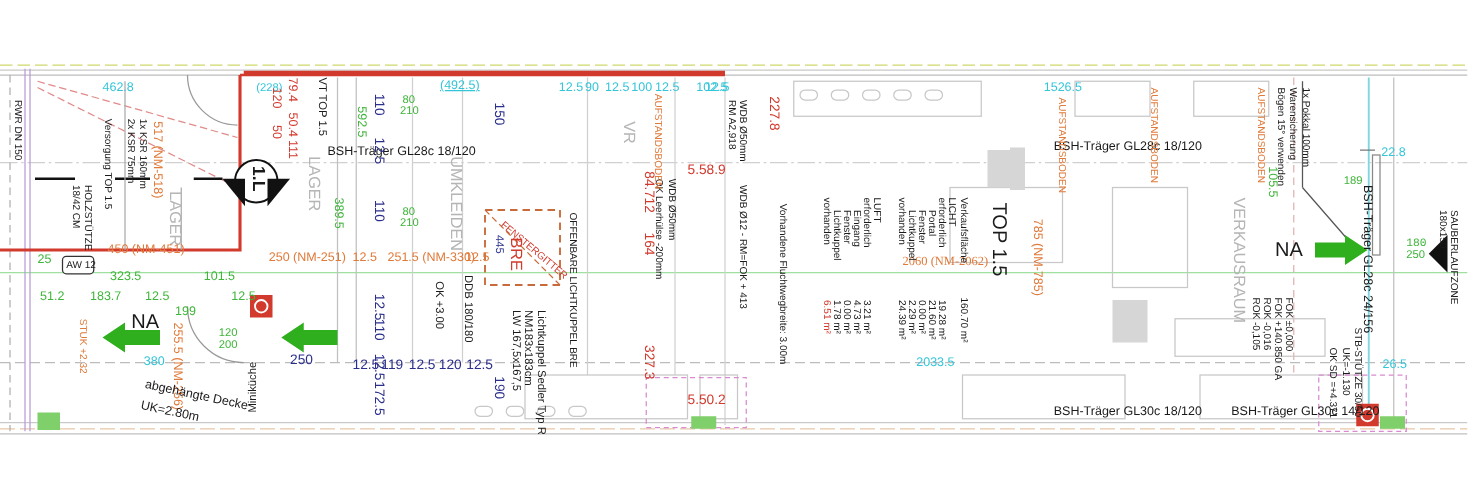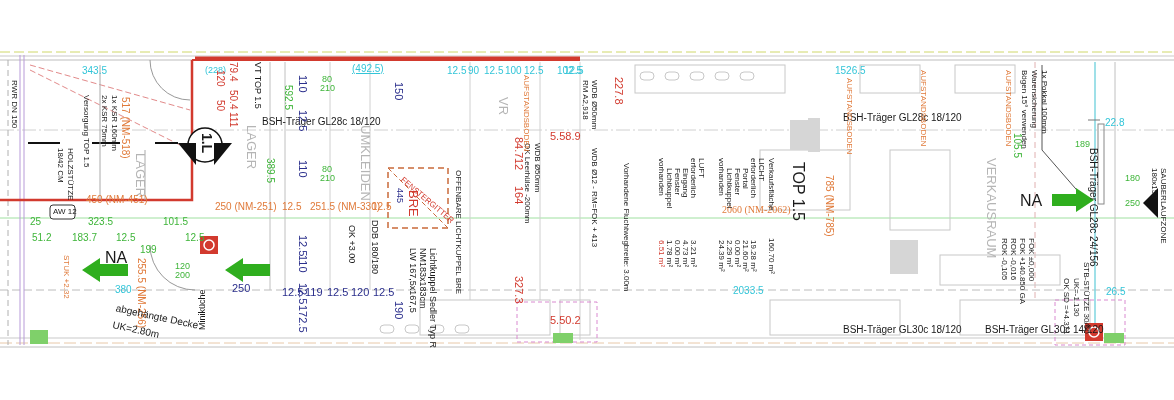--- a/index.html
+++ b/index.html
@@ -254,42 +254,42 @@
   <span class="t blu s11 v" style="left:404px;top:301px;">190</span>
   <span class="t blu s11 v" style="left:308px;top:305px;">172.5</span>
 
   <span class="t cya s10" style="left:447px;top:66px;">12.5</span>
   <span class="t cya s10" style="left:468px;top:66px;">90</span>
   <span class="t cya s10" style="left:484px;top:66px;">12.5</span>
   <span class="t cya s10" style="left:505px;top:66px;">100</span>
   <span class="t cya s10" style="left:524px;top:66px;">12.5</span>
   <span class="t cya s10" style="left:557px;top:66px;">102.5</span>
   <span class="t cya s10" style="left:564px;top:66px;">12.5</span>
-  <span class="t cya s10" style="left:82px;top:66px;">343.5</span>
+  <span class="t cya s10" style="left:82px;top:66px;">462.8</span>
   <span class="t cya s10" style="left:352px;top:64px;text-decoration:underline;">(492.5)</span>
   <span class="t cya s9" style="left:205px;top:66px;">(228)</span>
   <span class="t cya s10" style="left:835px;top:66px;">1526.5</span>
   <span class="t cya s10" style="left:733px;top:286px;">2033.5</span>
   <span class="t cya s10" style="left:1106px;top:287px;">26.5</span>
   <span class="t cya s10" style="left:1105px;top:118px;">22.8</span>
   <span class="t cya s10" style="left:115px;top:285px;">380</span>
 
   <span class="t grn s10" style="left:88px;top:217px;">323.5</span>
   <span class="t grn s10" style="left:32px;top:233px;">51.2</span>
   <span class="t grn s10" style="left:72px;top:233px;">183.7</span>
   <span class="t grn s10" style="left:116px;top:233px;">12.5</span>
   <span class="t grn s10" style="left:140px;top:245px;">199</span>
   <span class="t grn s10" style="left:185px;top:233px;">12.5</span>
   <span class="t grn s10" style="left:163px;top:217px;">101.5</span>
-  <span class="t grn s10" style="left:30px;top:217px;">25</span>
+  <span class="t grn s10" style="left:30px;top:203px;">25</span>
   <span class="t grn s9" style="left:322px;top:75px;">80</span>
   <span class="t grn s9" style="left:320px;top:84px;">210</span>
   <span class="t grn s9" style="left:322px;top:165px;">80</span>
   <span class="t grn s9" style="left:320px;top:174px;">210</span>
-  <span class="t grn s9" style="left:1125px;top:174px;">180</span>
+  <span class="t grn s9" style="left:1125px;top:191px;font-family:Liberation Mono, monospace;">180</span>
   <span class="t grn s9" style="left:1125px;top:199px;">250</span>
   <span class="t grn s9" style="left:1075px;top:140px;">189</span>
   <span class="t grn s10 v" style="left:1022px;top:133px;">105.5</span>
   <span class="t grn s10 v" style="left:293px;top:85px;">592.5</span>
   <span class="t grn s10 v" style="left:275px;top:158px;">389.5</span>
   <span class="t grn s9" style="left:175px;top:262px;">120</span>
   <span class="t grn s9" style="left:175px;top:271px;">200</span>
 
   <span class="t red s10 v" style="left:238px;top:62px;">79.4</span>
   <span class="t red s10 v" style="left:238px;top:90px;">50.4</span>

